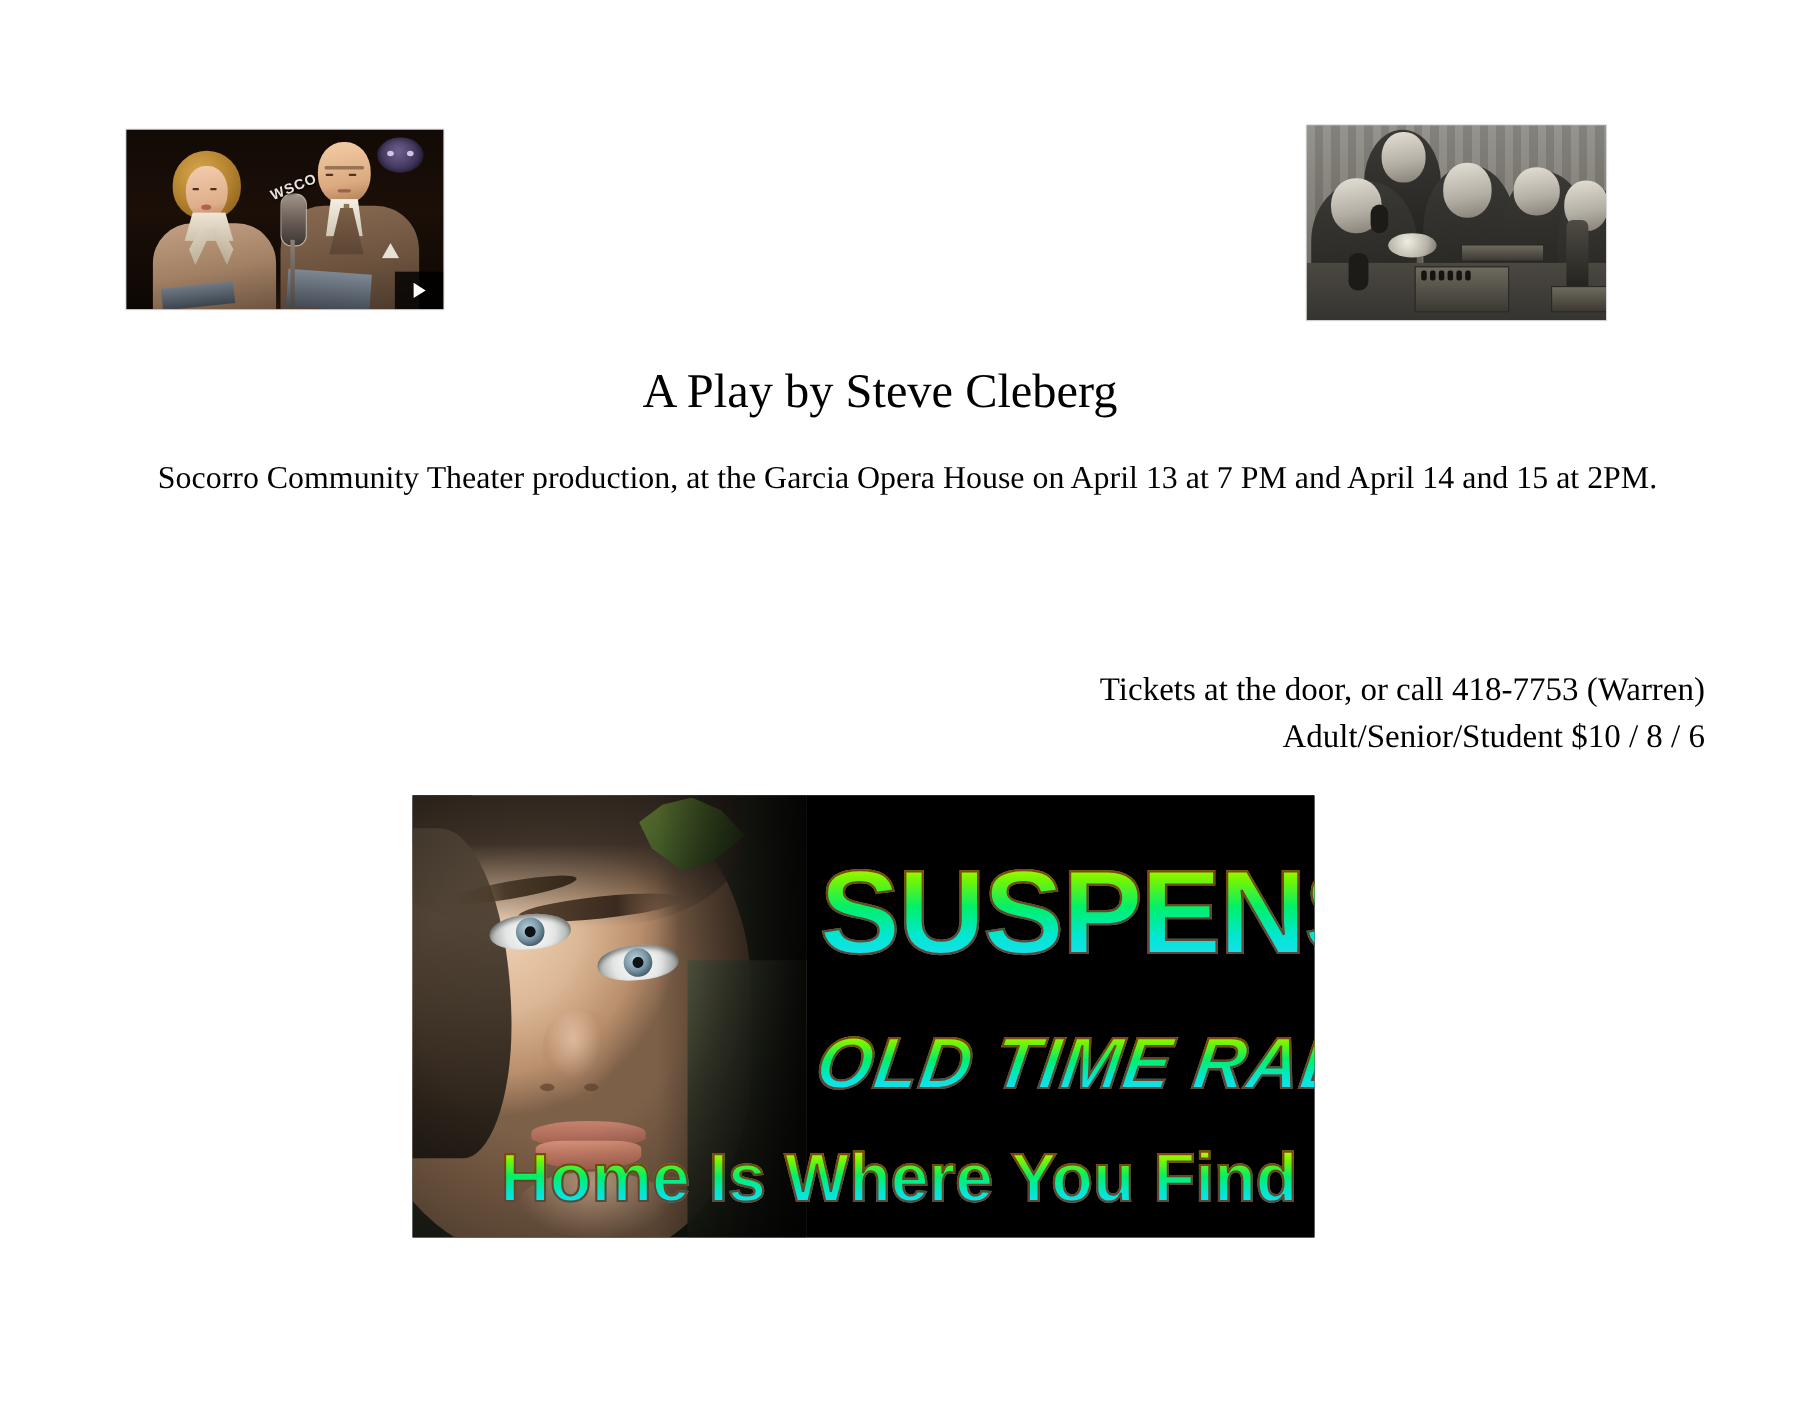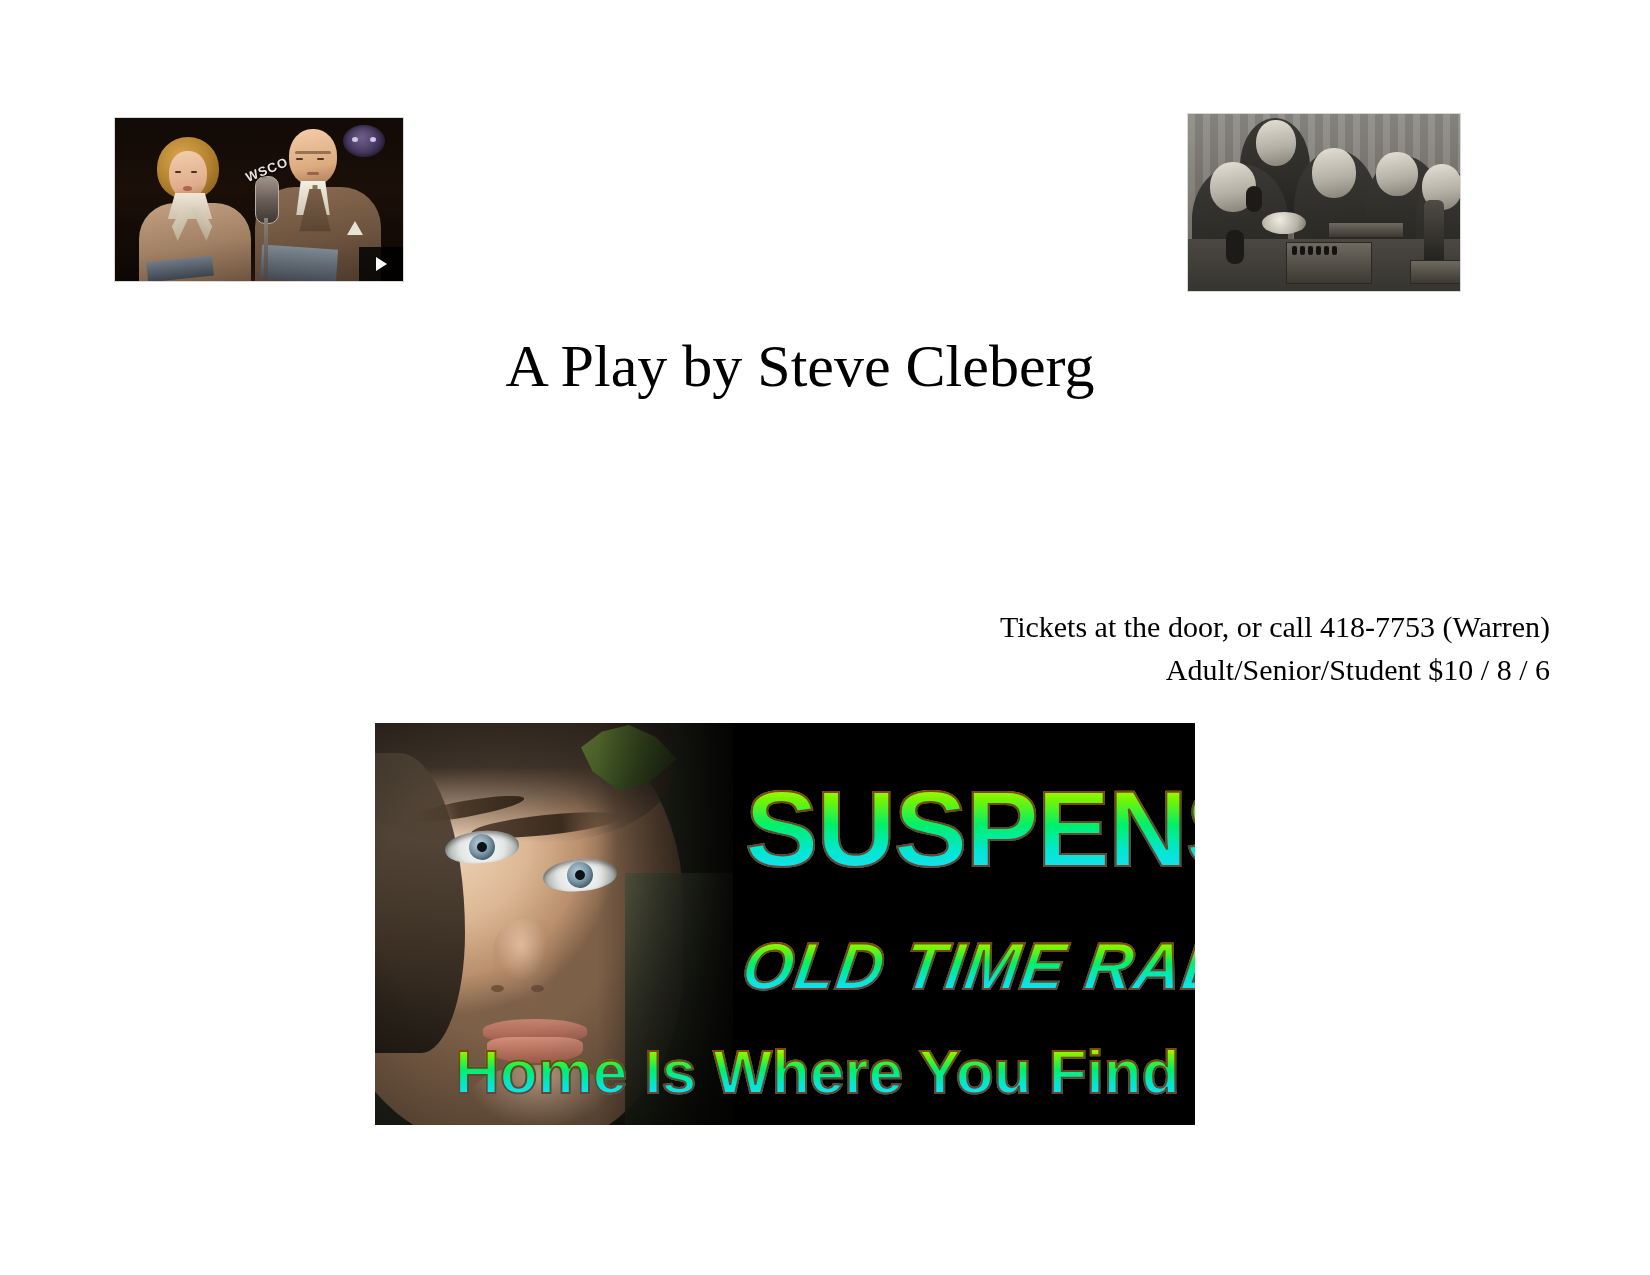--- a/index.html
+++ b/index.html
@@ -287,21 +287,21 @@
     font-weight: normal;
     letter-spacing: 0px;
   }
 
   .subtitle {
     position: absolute;
     left: 420px;
     top: 330px;
     width: 760px;
     text-align: center;
-    font-size: 60px;
+    font-size: 44px;
     line-height: 1.2;
   }
 
   .production {
     position: absolute;
     left: 100px;
     top: 415px;
     width: 1450px;
     text-align: center;
     font-size: 29px;
@@ -606,20 +606,21 @@
       <div class="rp-phone" style="left:38px; top:116px; width:18px; height:34px;"></div>
       <div class="rp-phone" style="left:58px; top:72px; width:16px; height:26px;"></div>
       <div class="rp-mic-small" style="left:236px; top:86px; width:20px; height:62px;"></div>
       <div class="rp-box" style="left:222px; top:146px; width:58px; height:22px;"></div>
     </div>
 
   </div>
 
   <div class="subtitle">A Play by Steve Cleberg</div>
 
+  <div class="production">Socorro Community Theater production, at the Garcia Opera House on April 13 at 7 PM and April 14 and 15 at 2PM.</div>
 
 
   <div class="tickets">
     <div>Tickets at the door, or call 418-7753 (Warren)</div>
     <div>Adult/Senior/Student $10 / 8 / 6</div>
   </div>
 
   <div class="poster">
 
     <div class="poster-right"></div>

